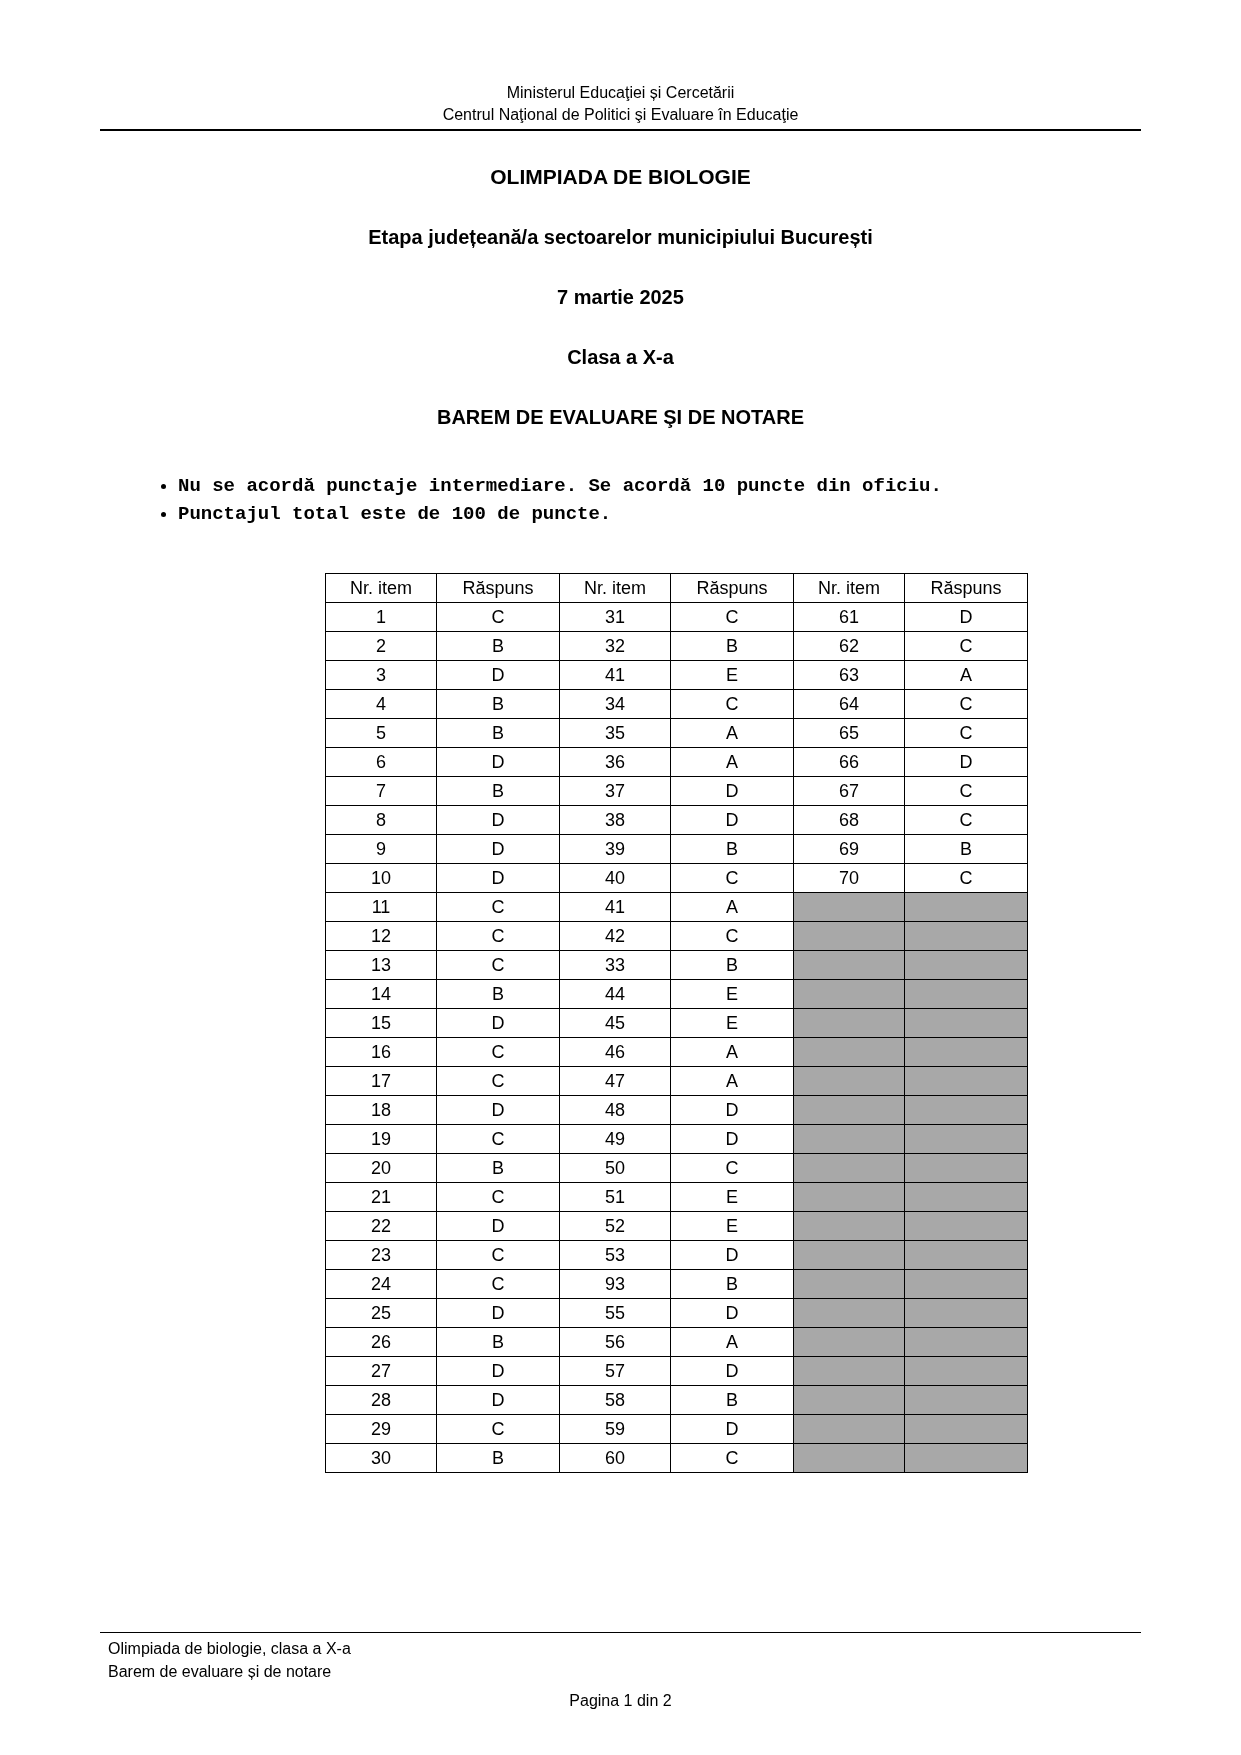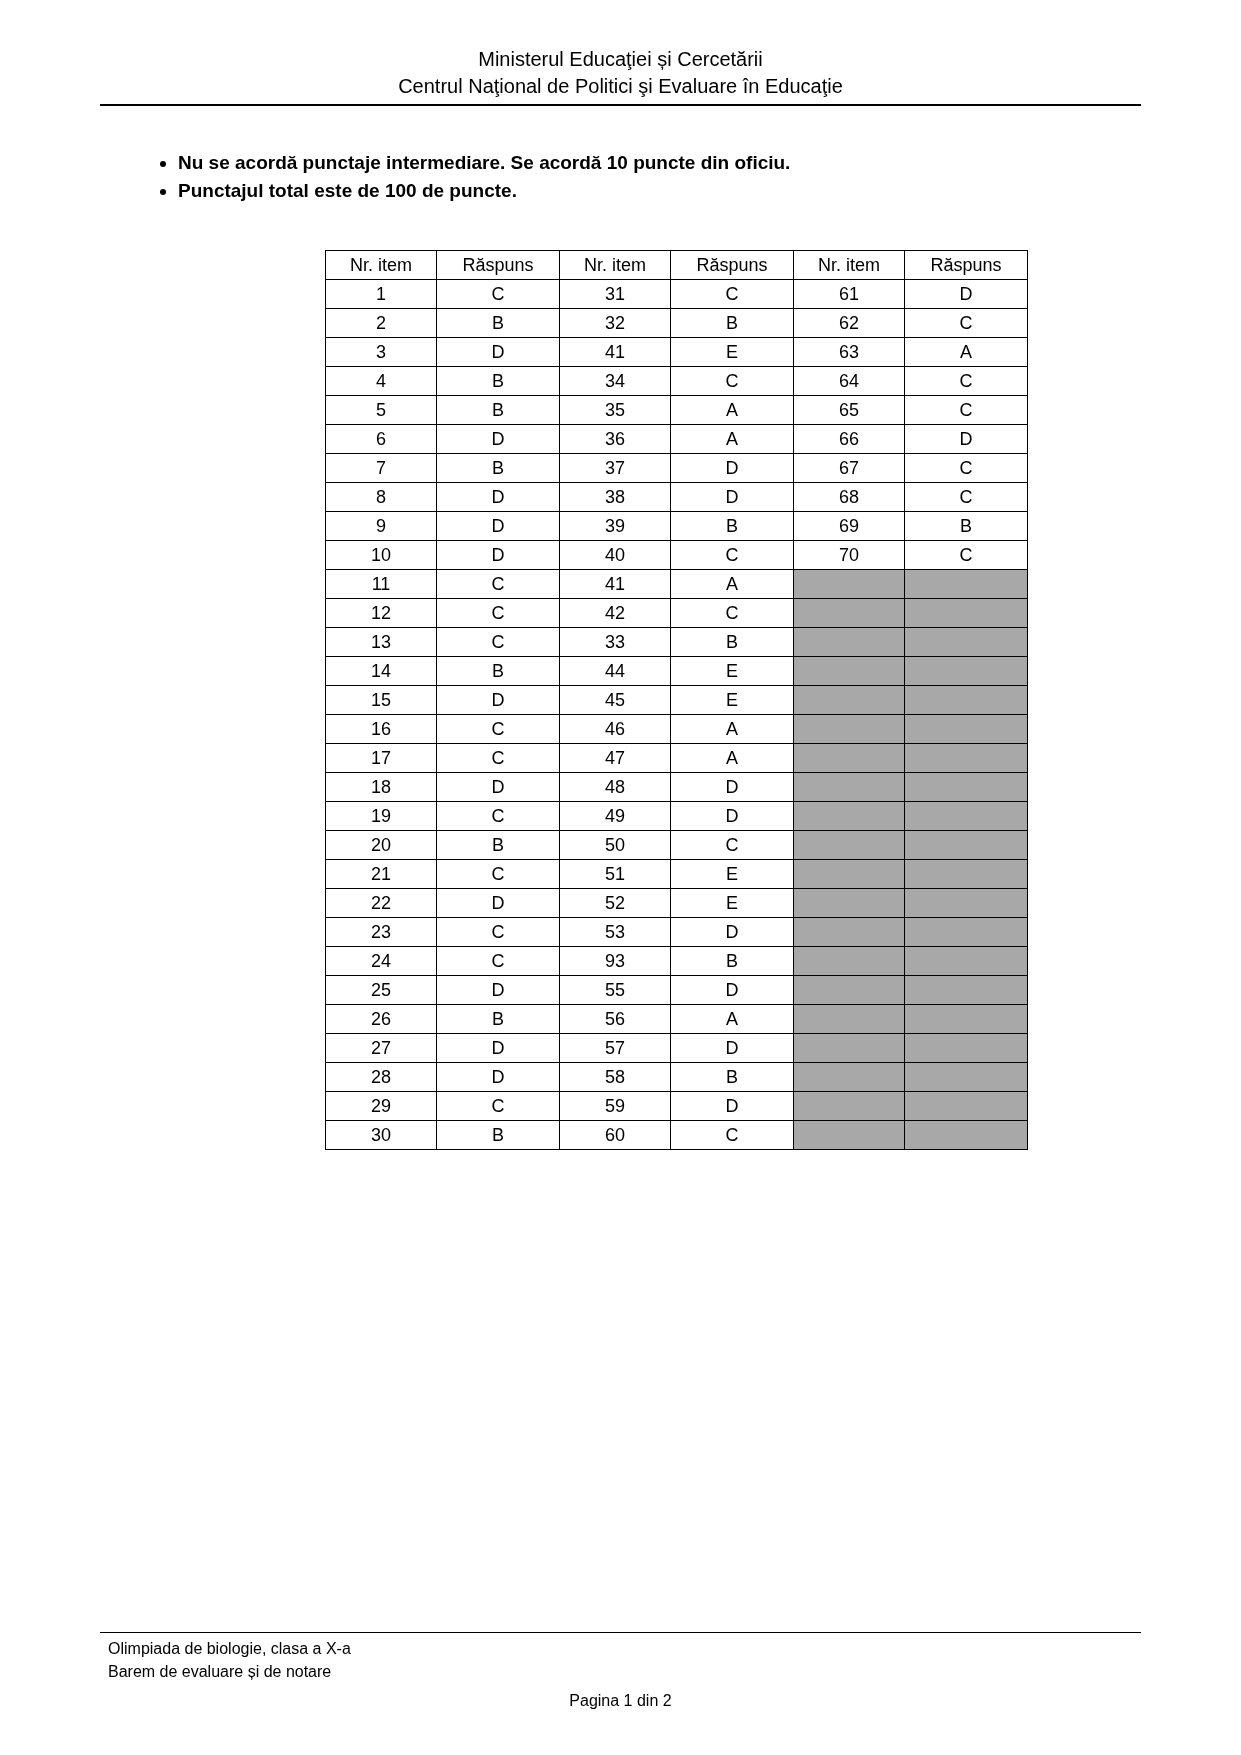--- a/index.html
+++ b/index.html
@@ -9,40 +9,41 @@
     height: 1755px;
     background: #ffffff;
     color: #000000;
     font-family: "Liberation Sans", sans-serif;
     position: relative;
     overflow: hidden;
   }
   .page { width: 1241px; height: 1755px; position: relative; }
 
   .doc-header {
-    padding-top: 46px;
+    padding-top: 82px;
     text-align: center;
-    font-size: 20px;
+    font-size: 16px;
     line-height: 1.35;
   }
   .header-rule {
     border: none;
     border-top: 2px solid #000;
     margin: 4px 100px 0 100px;
   }
 
   .titles { text-align: center; font-weight: bold; }
   .title-main   { margin-top: 34px; font-size: 21px; }
   .title-line   { margin-top: 37px; font-size: 20px; }
 
   .notes {
     margin: 46px 0 0 150px;
     padding-left: 28px;
     font-weight: bold;
     font-size: 19px;
+    font-family: Liberation Mono, monospace;
   }
   .notes li { margin-bottom: 6px; }
 
   table.answers {
     border-collapse: collapse;
     margin: 48px 0 0 325px;
     font-size: 18px;
   }
   table.answers th, table.answers td {
     border: 1px solid #000;
@@ -78,20 +79,27 @@
 <body>
 
 <div class="page">
 
   <div class="doc-header">
     <div>Ministerul Educaţiei și Cercetării</div>
     <div>Centrul Naţional de Politici şi Evaluare în Educaţie</div>
   </div>
   <hr class="header-rule">
 
+  <div class="titles">
+    <div class="title-main">OLIMPIADA DE BIOLOGIE</div>
+    <div class="title-line">Etapa județeană/a sectoarelor municipiului București</div>
+    <div class="title-line">7 martie 2025</div>
+    <div class="title-line">Clasa a X-a</div>
+    <div class="title-line">BAREM DE EVALUARE ŞI DE NOTARE</div>
+  </div>
 
   <ul class="notes">
     <li>Nu se acordă punctaje intermediare. Se acordă 10 puncte din oficiu.</li>
     <li>Punctajul total este de 100 de puncte.</li>
   </ul>
 
   <table class="answers">
     <thead>
       <tr>
         <th class="item-col">Nr. item</th>

